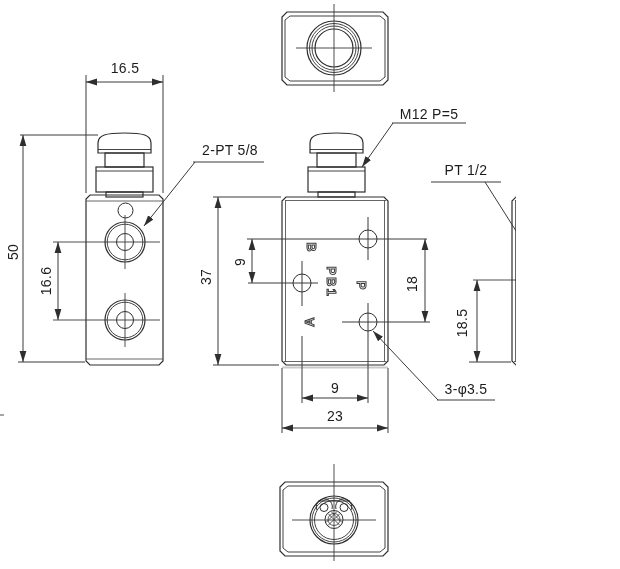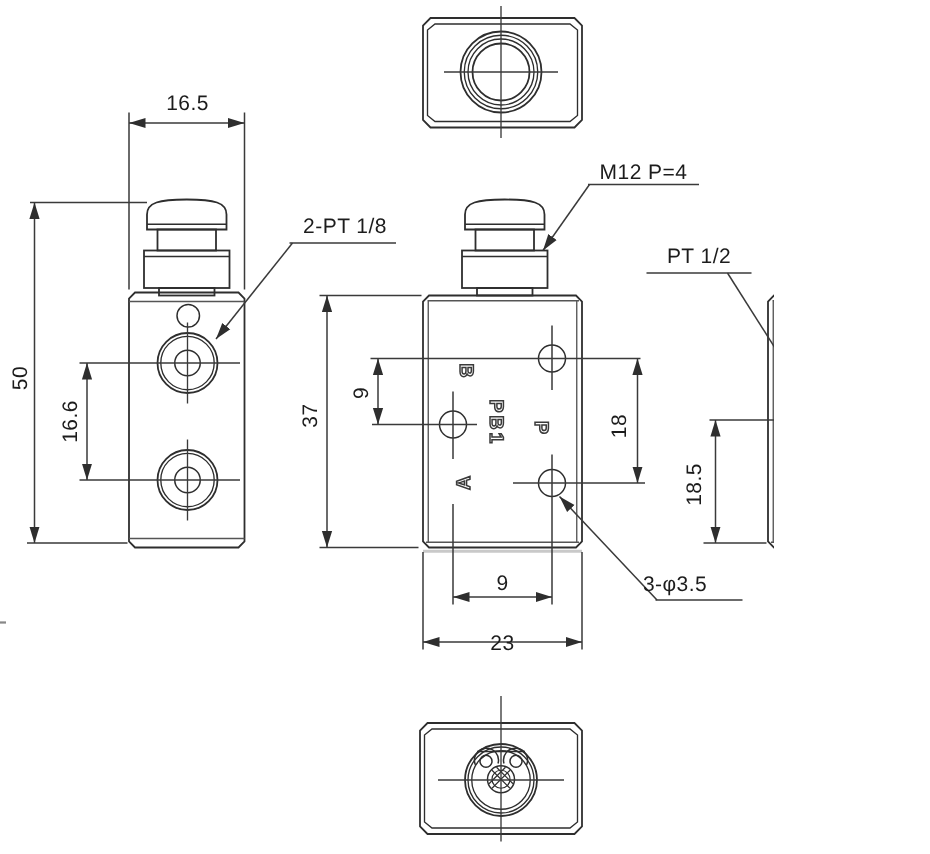--- a/index.html
+++ b/index.html
@@ -165,29 +165,29 @@
     <path d="M437,400 L495,400"></path>
         <path d="M438,400 L373,331" marker-end="url(#ae)"></path>
   </g>
 
   <path d="M0,415 L4,415" stroke="#888" stroke-width="1.5"></path>
 </svg>
 
 <div class="txt" style="left:125px;top:68px">16.5</div>
 <div class="txt vert" style="left:13px;top:252px">50</div>
 <div class="txt vert" style="left:46px;top:281px">16.6</div>
-<div class="txt" style="left:230px;top:150px">2-PT 1/8</div>
-<div class="txt" style="left:429px;top:114px">M12 P=4</div>
+<div class="txt" style="left:230px;top:150px">2-PT 5/8</div>
+<div class="txt" style="left:429px;top:114px">M12 P=5</div>
 <div class="txt vert" style="left:206px;top:277px">37</div>
 <div class="txt vert" style="left:240px;top:262px">9</div>
 <div class="txt vert" style="left:412px;top:284px">18</div>
 <div class="txt" style="left:335px;top:388px">9</div>
-<div class="txt" style="left:335px;top:428px">23</div>
+<div class="txt" style="left:335px;top:416px">23</div>
 <div class="txt" style="left:466px;top:170px">PT 1/2</div>
 <div class="txt vert" style="left:462px;top:323px">18.5</div>
-<div class="txt" style="left:450px;top:389px">3-φ3.5</div>
+<div class="txt" style="left:466px;top:389px">3-φ3.5</div>
 
 <div class="engr cw" style="left:311px;top:247px">B</div>
 <div class="engr cw wide" style="left:331px;top:282px">PB1</div>
 <div class="engr cw" style="left:361px;top:285px">P</div>
 <div class="engr ccw" style="left:309px;top:322px">A</div>
 
 </div>
 
 </body></html>

